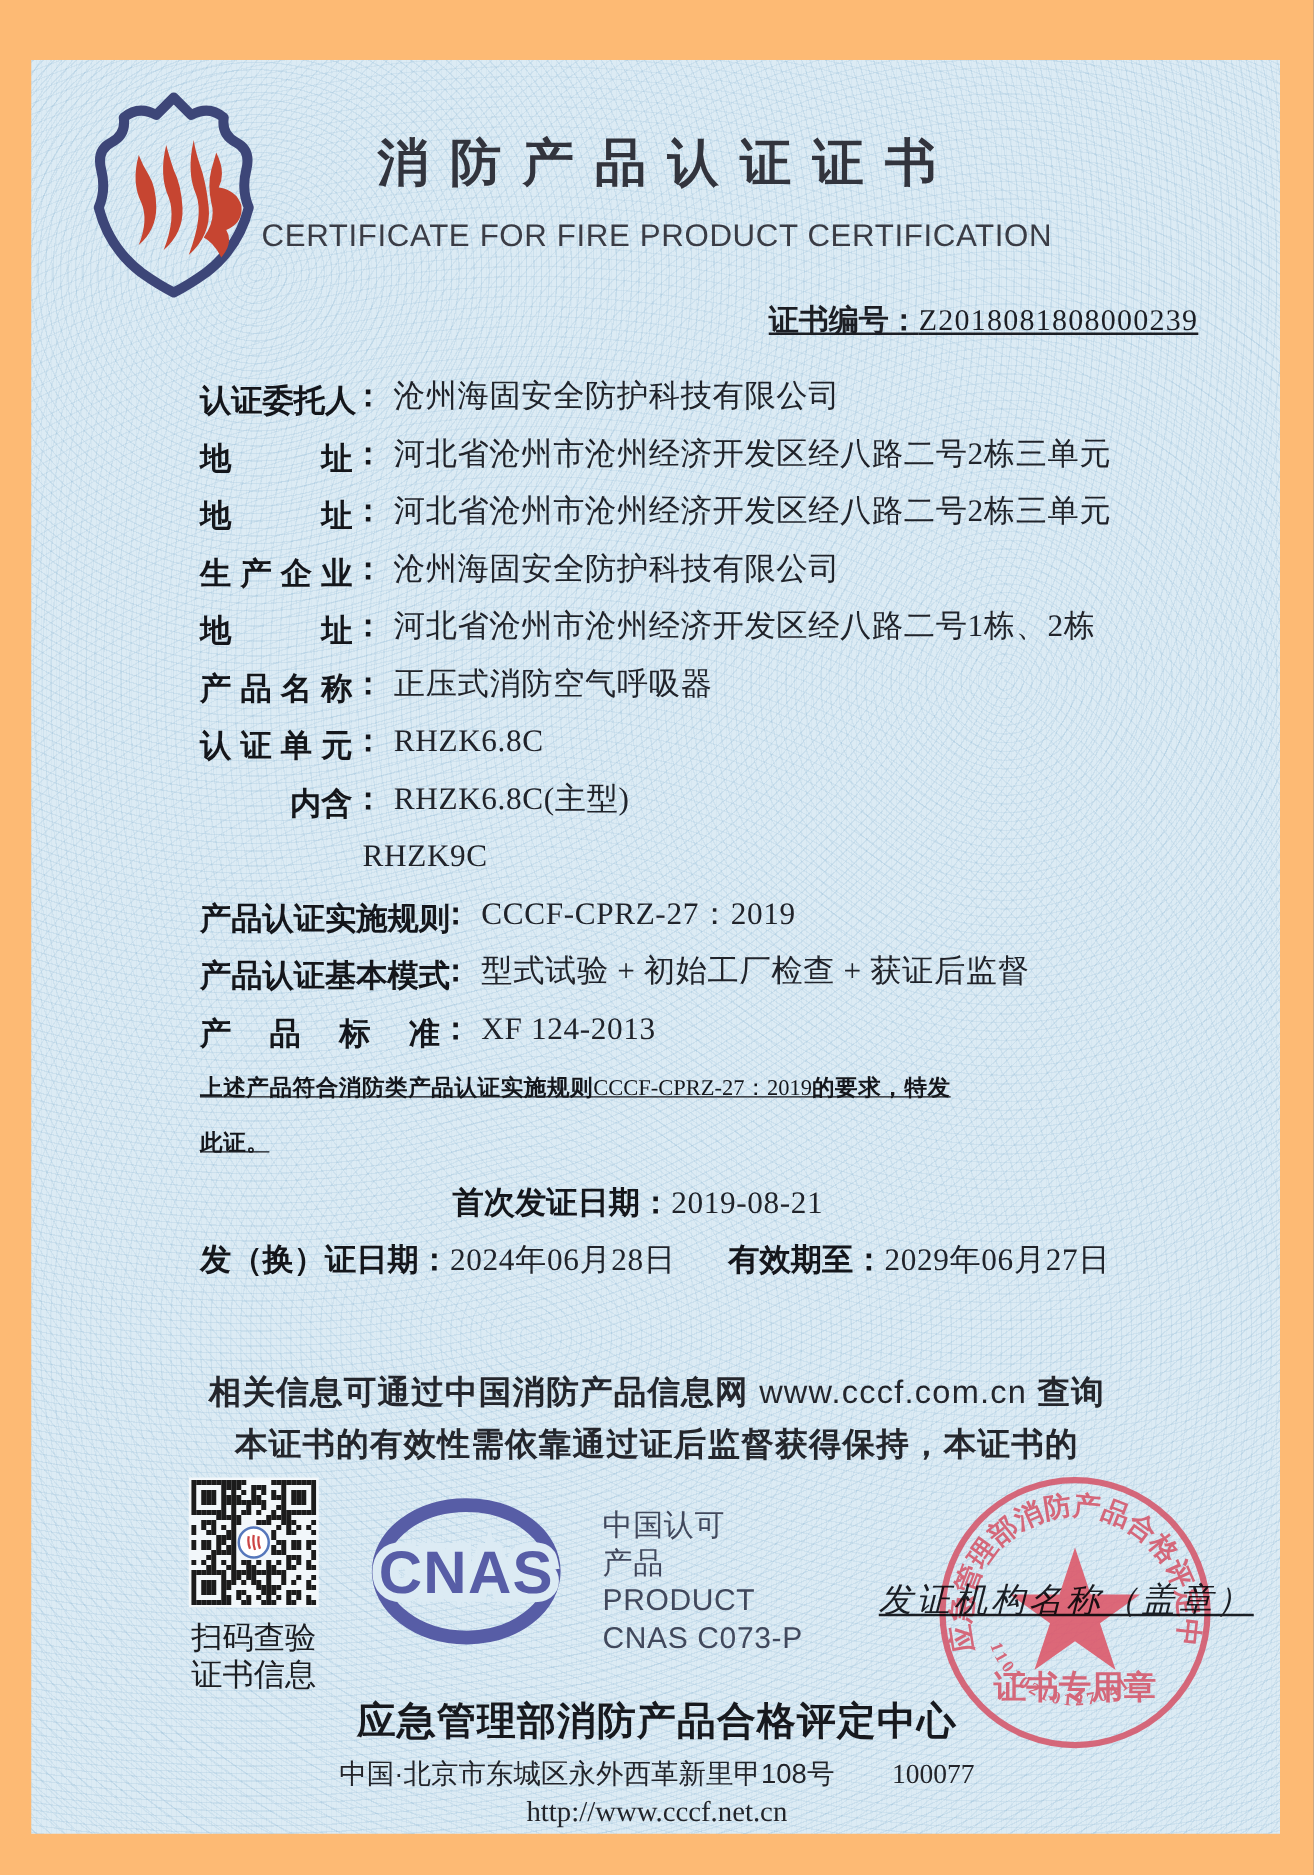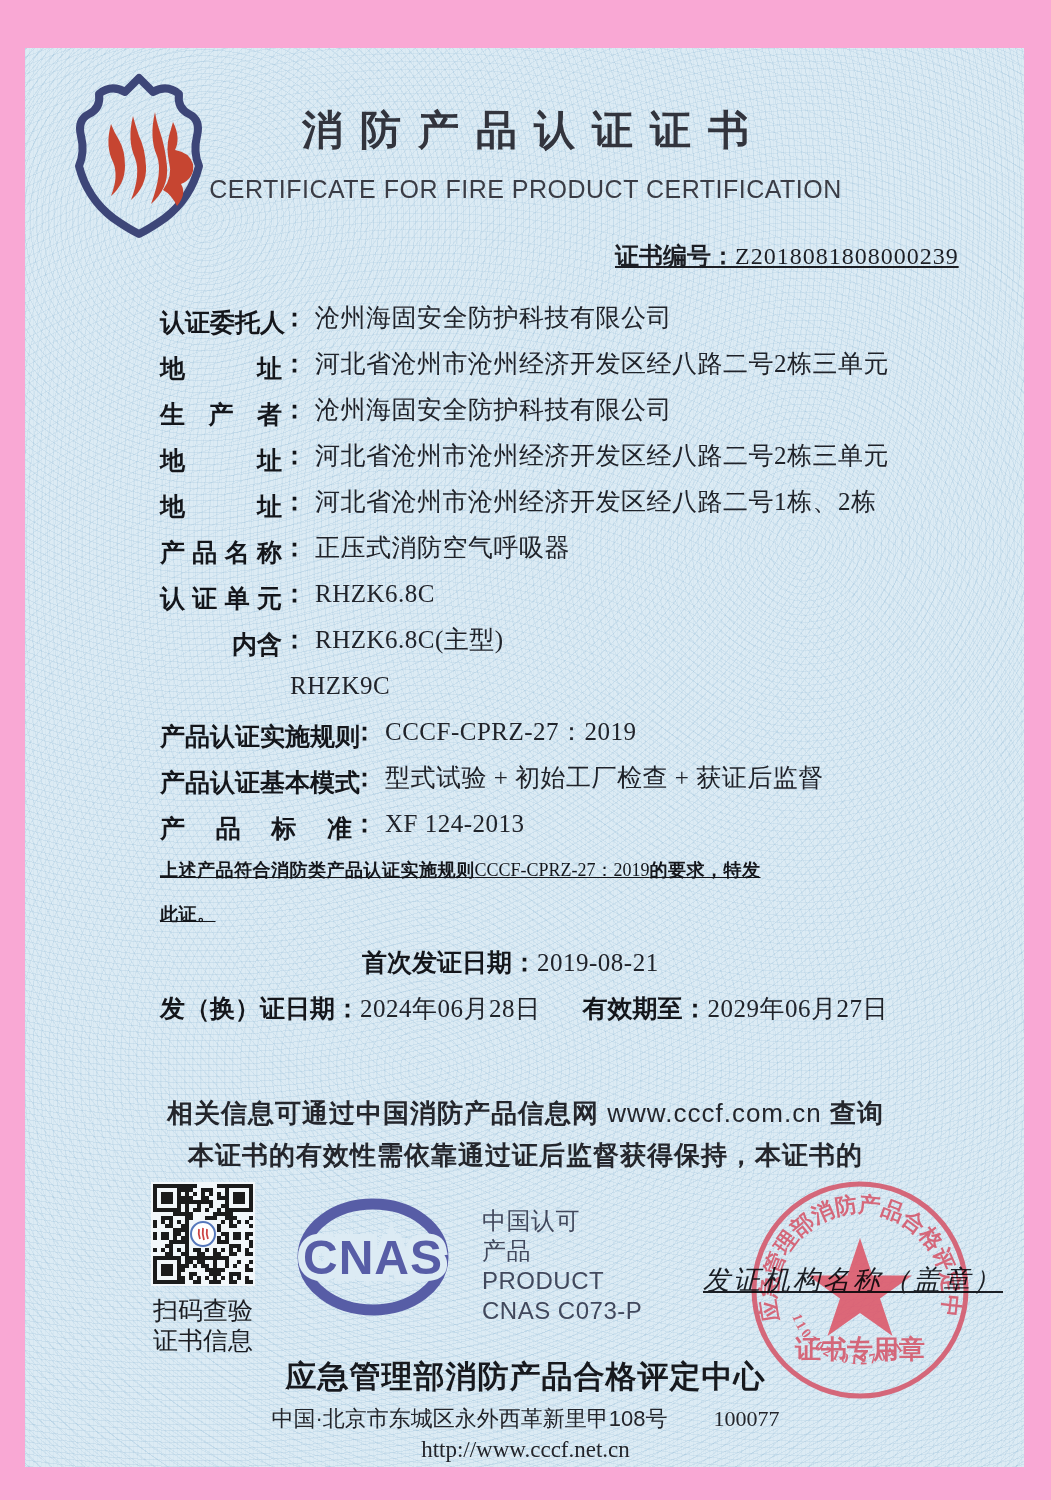--- a/index.html
+++ b/index.html
@@ -1,19 +1,19 @@
 <!DOCTYPE html>
 <html><head>
 <meta charset="utf-8">
 <style>
   * { margin:0; padding:0; box-sizing:border-box; }
   html,body { background:#8a8a8a; }
   .page {
     position:relative; width:1051px; height:1500px; margin:0 auto;
-    background:#f9a8d4; overflow:hidden;
+    background:#fdba74; overflow:hidden;
     font-family:"Liberation Sans", sans-serif; color:#1c1e24;
   }
   .panel {
     position:absolute; left:25px; top:48px; right:27px; bottom:33px;
     background-color:#dcebf4;
     background-image:
       repeating-radial-gradient(circle at 18% 12%, rgba(115,165,200,0.16) 0 1px, transparent 1px 6px),
       repeating-radial-gradient(circle at 78% 35%, rgba(115,165,200,0.13) 0 1px, transparent 1px 7px),
       repeating-radial-gradient(circle at 40% 72%, rgba(115,165,200,0.12) 0 1px, transparent 1px 8px),
       repeating-linear-gradient(90deg, rgba(120,170,205,0.07) 0 1px, transparent 1px 4px);
@@ -98,22 +98,22 @@
     <div class="cert-subtitle">CERTIFICATE FOR FIRE PRODUCT CERTIFICATION</div>
   </div>
 
   <div class="cert-no">
     <span class="lbl">证书编号：</span><span class="val">Z2018081808000239</span>
   </div>
 
   <div class="fields">
     <div class="f-row"><span class="f-label">认证委托人</span><span class="f-colon">：</span><span class="f-value">沧州海固安全防护科技有限公司</span></div>
     <div class="f-row"><span class="f-label">地址</span><span class="f-colon">：</span><span class="f-value">河北省沧州市沧州经济开发区经八路二号2栋三单元</span></div>
-    <div class="f-row"><span class="f-label">生产者</span><span class="f-colon">：</span><span class="f-value">沧州海固安全防护科技有限公司</span></div>
     <div class="f-row"><span class="f-label">地址</span><span class="f-colon">：</span><span class="f-value">河北省沧州市沧州经济开发区经八路二号2栋三单元</span></div>
+    <div class="f-row"><span class="f-label">生产企业</span><span class="f-colon">：</span><span class="f-value">沧州海固安全防护科技有限公司</span></div>
     <div class="f-row"><span class="f-label">地址</span><span class="f-colon">：</span><span class="f-value">河北省沧州市沧州经济开发区经八路二号1栋、2栋</span></div>
     <div class="f-row"><span class="f-label">产品名称</span><span class="f-colon">：</span><span class="f-value">正压式消防空气呼吸器</span></div>
     <div class="f-row"><span class="f-label">认证单元</span><span class="f-colon">：</span><span class="f-value">RHZK6.8C</span></div>
     <div class="f-row inner"><span class="f-label">内含</span><span class="f-colon">：</span><span class="f-value">RHZK6.8C(主型)</span></div>
     <div class="f-row inner"><span class="f-label"></span><span class="f-colon"></span><span class="f-value">RHZK9C</span></div>
     <div class="f-row long"><span class="f-label">产品认证实施规则</span><span class="f-colon">：</span><span class="f-value">CCCF-CPRZ-27：2019</span></div>
     <div class="f-row long"><span class="f-label">产品认证基本模式</span><span class="f-colon">：</span><span class="f-value">型式试验 + 初始工厂检查 + 获证后监督</span></div>
     <div class="f-row long"><span class="f-label">产品标准</span><span class="f-colon">：</span><span class="f-value">XF 124-2013</span></div>
 
     <div class="statement">

